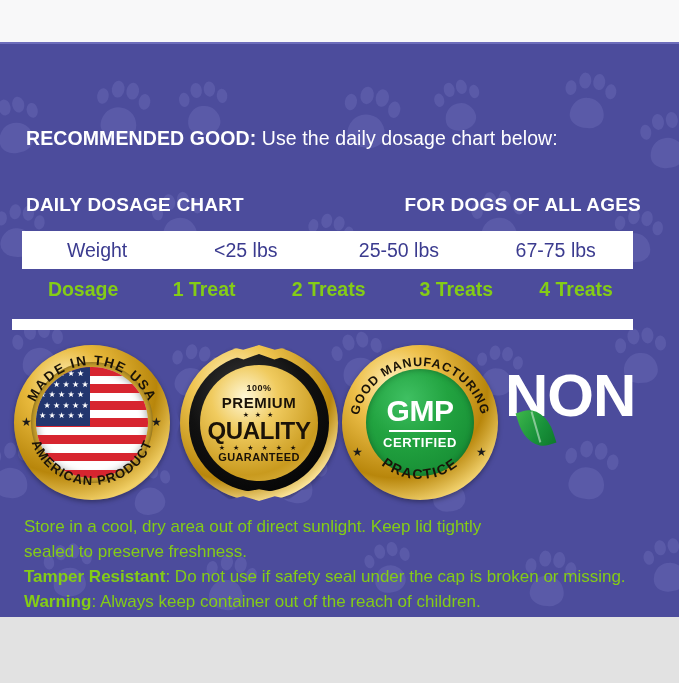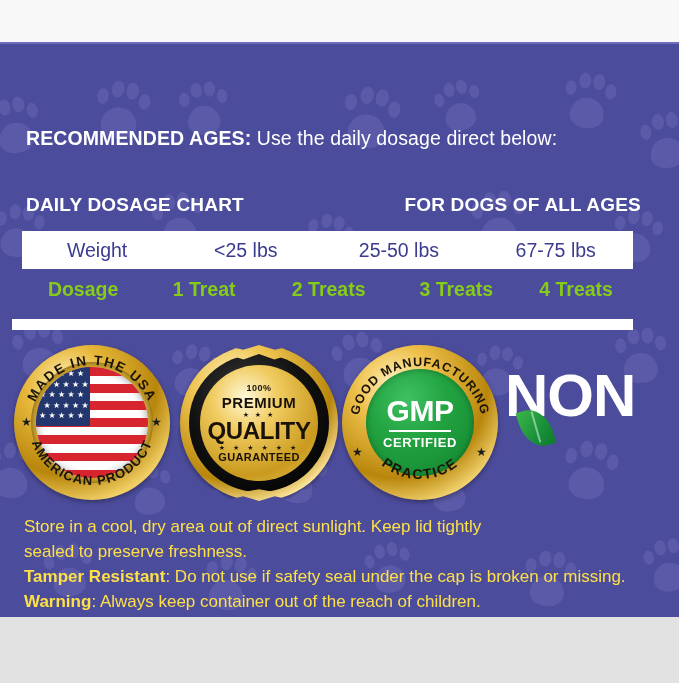--- a/index.html
+++ b/index.html
@@ -144,21 +144,21 @@
     background:linear-gradient(140deg,#3cb54a 0%,#18913a 60%,#0e7a2c 100%);
     border-radius:0 72% 0 72%;
     transform:rotate(-18deg);
   }
   .leaf:after{
     content:"";position:absolute;left:50%;top:8%;width:1.5px;height:80%;
     background:rgba(255,255,255,.45);transform:translateX(-50%) rotate(2deg);
   }
 
   
-  .copy{position:absolute;left:24px;top:472px;width:630px;color:#fde047;font-size:17px;line-height:25px;}
+  .copy{position:absolute;left:24px;top:472px;width:630px;color:#84cc16;font-size:17px;line-height:25px;}
   .copy .ln{white-space:nowrap;}
   .copy b{font-weight:bold;}
 
   .curved text{font-family:"Liberation Sans",sans-serif;fill:#1a1308;font-weight:bold;}
 </style>
 </head>
 <body>
 
 <div id="root">
 
@@ -352,21 +352,21 @@
         </div>
         <div class="paw" style="left: 640px; top: 495px; width: 53.2px; height: 58.9px; transform: rotate(-9deg) scale(0.95);">
           <div class="main" style="left: 11px; top: 26px; width: 34px; height: 30px;"></div>
           <div class="pad" style="left: 4px; top: 10px; width: 11px; height: 15px;"></div>
           <div class="pad" style="left: 17px; top: 1px; width: 12px; height: 16px;"></div>
           <div class="pad" style="left: 31px; top: 1px; width: 12px; height: 16px;"></div>
         </div>
       </div>
 
     <div class="rec-line">
-      <b>RECOMMENDED AGES:</b><span> Use the daily dosage direct below:</span>
+      <b>RECOMMENDED GOOD:</b><span> Use the daily dosage chart below:</span>
     </div>
 
     <div class="head-row">
       <div>DAILY DOSAGE CHART</div>
       <div>FOR DOGS OF ALL AGES</div>
     </div>
 
     <div class="table-wrap">
       <div class="trow weight">
         <div class="cell c0">Weight</div>

